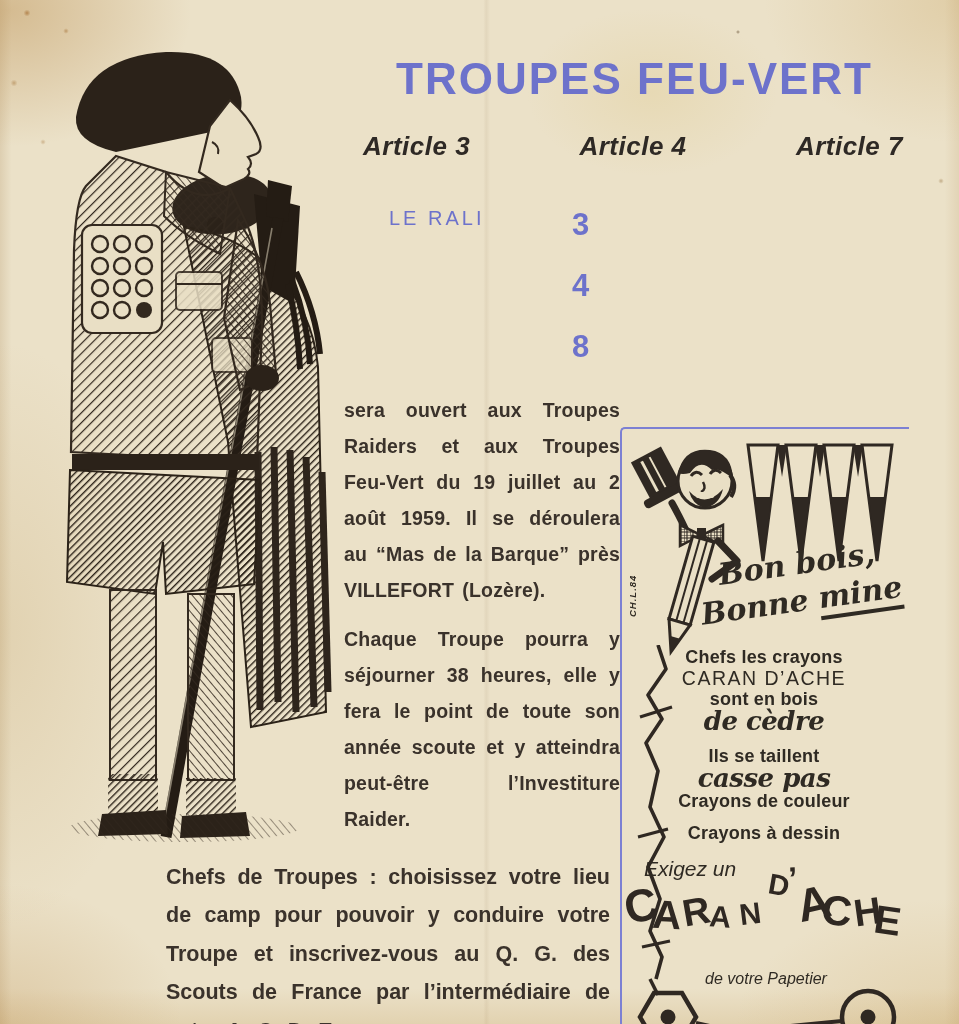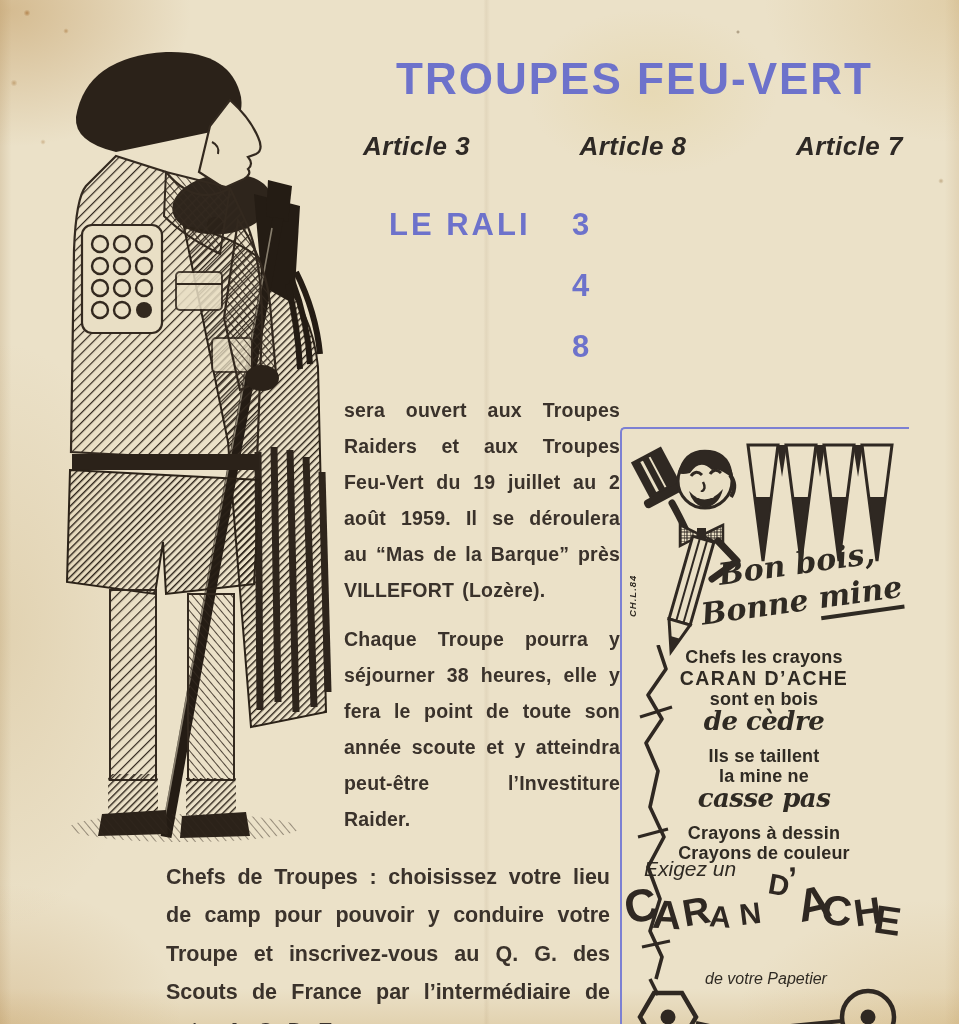--- a/index.html
+++ b/index.html
@@ -35,21 +35,21 @@
   .title{
     position:absolute;left:395px;top:54px;width:478px;text-align:right;
     font-size:44px;font-weight:700;letter-spacing:2px;color:var(--accent);
   }
   .articles{
     position:absolute;left:363px;top:131px;width:540px;display:flex;justify-content:space-between;
     font-size:26px;font-style:italic;font-weight:700;color:#2e2925;letter-spacing:0.5px;
   }
   .rali-label{
     position:absolute;left:389px;top:207px;
-    font-size:31px;font-weight:700;letter-spacing:3px;color:var(--accent);
+    font-size:20px;font-weight:400;letter-spacing:3px;color:var(--accent);
   }
   .rali-numbers{
     position:absolute;left:572px;top:207px;
     font-size:31px;font-weight:700;color:var(--accent);
   }
   .rali-numbers div{height:61px;}
   .col{
     position:absolute;left:344px;top:384px;width:276px;
     font-size:19.5px;font-weight:700;line-height:36px;text-align:justify;
     color:#3a322b;letter-spacing:0.2px;word-spacing:2.5px;
@@ -77,21 +77,21 @@
     font-size:9.5px;font-style:italic;letter-spacing:1px;color:var(--ink);font-weight:700;
   }
   .slogan{
     position:absolute;left:68px;top:116px;width:218px;text-align:center;transform:rotate(-8deg);
     font-family:"DejaVu Serif",serif;font-style:italic;font-weight:700;
     color:var(--ink);font-size:30px;line-height:37px;white-space:nowrap;
   }
   .slogan .mine{border-bottom:4px solid var(--ink);padding-bottom:1px;}
   .stack{position:absolute;left:10px;top:218px;width:264px;text-align:center;color:var(--ink);}
   .l-sans{font-size:18px;font-weight:700;line-height:20px;letter-spacing:0.2px;}
-  .l-sans-big{font-size:19.5px;font-weight:700;line-height:22px;letter-spacing:1.5px;}
+  .l-sans-big{font-size:19.5px;font-weight:400;line-height:22px;letter-spacing:1.5px;}
   .l-script{
     font-family:"DejaVu Serif",serif;font-style:italic;font-weight:700;
     font-size:26px;line-height:25px;letter-spacing:-0.5px;
   }
   .gap-top{margin-top:12px;}
   .exigez{position:absolute;left:22px;top:428px;font-size:21px;font-style:italic;color:var(--ink);}
   .logo{
     position:absolute;left:2px;top:448px;width:283px;text-align:center;
     font-weight:700;font-size:40px;color:#2f2822;transform:rotate(-2deg);white-space:nowrap;
   }
@@ -175,21 +175,21 @@
     <rect x="170" y="756" width="50" height="40" fill="url(#h3)"></rect>
     <path d="M86,792 L150,788 L152,812 L82,814 Z" fill="#2b2219"></path>
     <path d="M166,794 L230,790 L234,814 L164,816 Z" fill="#2b2219"></path>
     <ellipse cx="168" cy="806" rx="115" ry="14" fill="url(#h2)" opacity="0.55"></ellipse>
   </svg>
 
   <div class="title">TROUPES FEU-VERT</div>
 
   <div class="articles">
     <span>Article 3</span>
-    <span>Article 8</span>
+    <span>Article 4</span>
     <span>Article 7</span>
   </div>
 
   <div class="rali-label">LE RALI</div>
   <div class="rali-numbers">
     <div>3</div>
     <div>4</div>
     <div>8</div>
   </div>
 
@@ -267,24 +267,23 @@
       <line x1="2" y1="192" x2="32" y2="184" stroke="#2f2822" stroke-width="3.2"></line>
       <line x1="6" y1="302" x2="34" y2="296" stroke="#2f2822" stroke-width="3.2"></line>
     </svg>
 
     <div class="stack">
       <div class="l-sans">Chefs les crayons</div>
       <div class="l-sans-big">CARAN D’ACHE</div>
       <div class="l-sans">sont en bois</div>
       <div class="l-script">de cèdre</div>
       <div class="l-sans gap-top">Ils se taillent</div>
-      <div class="l-sans">la mine ne</div>
       <div class="l-script">casse pas</div>
+      <div class="l-sans">Crayons de couleur</div>
       <div class="l-sans gap-top">Crayons à dessin</div>
-      <div class="l-sans">Crayons de couleur</div>
     </div>
 
     <div class="exigez">Exigez un</div>
 
     <div class="logo"><span style="transform: rotate(-12deg) translateY(2px) scale(1.15);">C</span><span style="transform: rotate(5deg) translateY(12px) scale(1);">A</span><span style="transform: rotate(-8deg) translateY(10px) scale(0.95);">R</span><span style="transform: rotate(6deg) translateY(16px) scale(0.75);">A</span><span style="transform: rotate(-5deg) translateY(14px) scale(0.75);">N</span><span style="transform: rotate(0deg) translateY(0px) scale(0.2); width: 3px;"> </span><span style="transform: rotate(12deg) translateY(-14px) scale(0.72);">D</span><span style="transform: rotate(0deg) translateY(-20px) scale(0.8);">’</span><span style="transform: rotate(-10deg) translateY(6px) scale(1.15);">A</span><span style="transform: rotate(8deg) translateY(14px) scale(1.05);">C</span><span style="transform: rotate(-6deg) translateY(16px) scale(0.95);">H</span><span style="transform: rotate(10deg) translateY(26px) scale(1);">E</span></div>
 
     <div class="papetier">de votre Papetier</div>
 
     <svg class="wheels" width="278" height="78" viewBox="0 0 278 78" aria-hidden="true">
       <polygon points="68,42 54,66 26,66 12,42 26,18 54,18" fill="none" stroke="#2f2822" stroke-width="4.5"></polygon>

